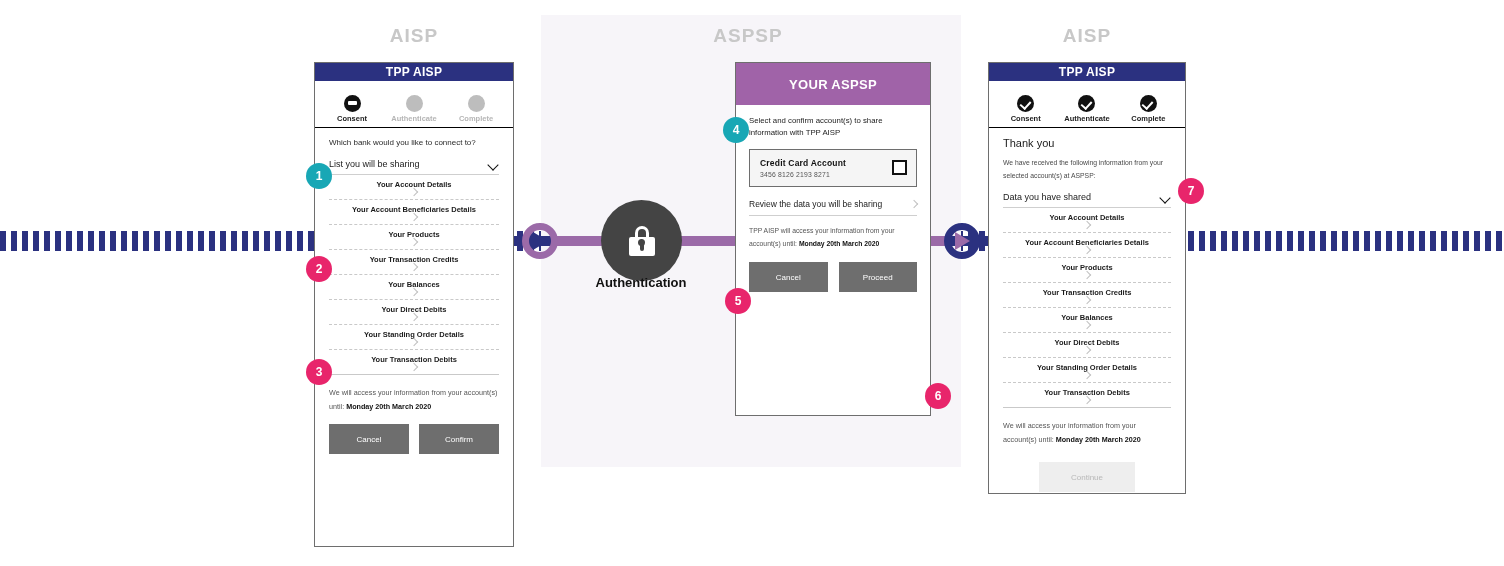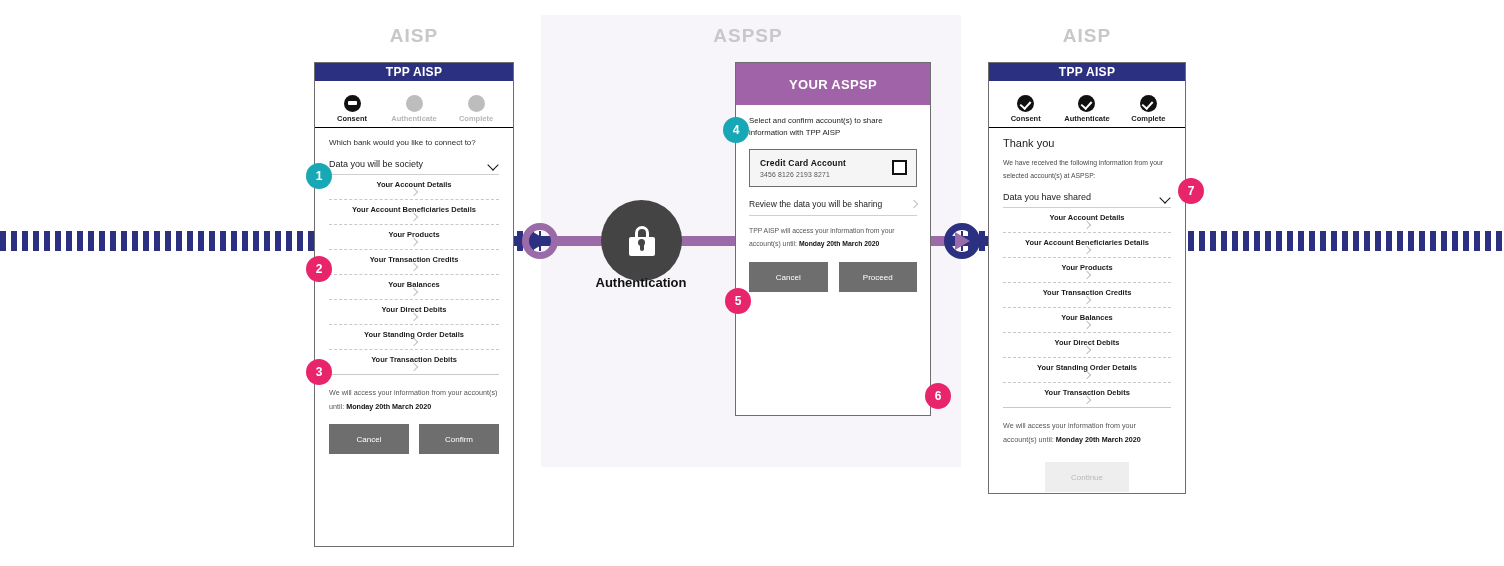--- a/index.html
+++ b/index.html
@@ -102,21 +102,21 @@
   .chev-r { width:6px;height:6px;border:solid #c0c0c0;border-width:1.5px 1.5px 0 0;transform:rotate(45deg); }
   .until { margin-top:11px; font-size:7.2px; color:#555; line-height:1.9; }
   .until b { color:#111; }
 
   .btn-row { margin-top:11px; display:flex; gap:10px; }
   .btn {
     flex:1; height:30px; background:#6e6e6e; color:#ffffff;
     font-size:8px; display:flex; align-items:center; justify-content:center;
   }
   .btn.disabled { background:#eeeeee; color:#b8b8b8; }
-  .btn-single { margin:16px auto 0 auto; width:84px; }
+  .btn-single { margin:16px auto 0 auto; width:96px; }
 
   
   .mid-intro { font-size:7.8px; color:#1b1b1b; line-height:1.6; padding:10px 12px 0 13px; }
   .acct-box { margin:9px 13px 0 13px; border:1px solid #6e6e6e; }
   .acct {
     display:flex; align-items:center; justify-content:space-between;
     padding:8px 9px 8px 10px; border-bottom:1px solid #6e6e6e; background:#f5f5f5;
   }
   .acct:last-child { border-bottom:none; }
   .acct .nm { font-size:8.5px; font-weight:bold; color:#111; letter-spacing:.2px; }
@@ -220,21 +220,21 @@
       <div class="lbl muted">Authenticate</div>
     </div>
     <div class="step">
       <div class="dot idle"></div>
       <div class="lbl muted">Complete</div>
     </div>
   </div>
   <div class="card-body">
     <div class="q">Which bank would you like to connect to?</div>
     <div class="accordion">
-      <span>Data you will be society</span>
+      <span>List you will be sharing</span>
       <span class="chev-d"></span>
     </div>
     <div class="dlist" id="left-list">
         <div class="row">
           <span>Your Account Details</span>
           <span class="chev-r"></span>
         </div>
         <div class="row">
           <span>Your Account Beneficiaries Details</span>
           <span class="chev-r"></span>

